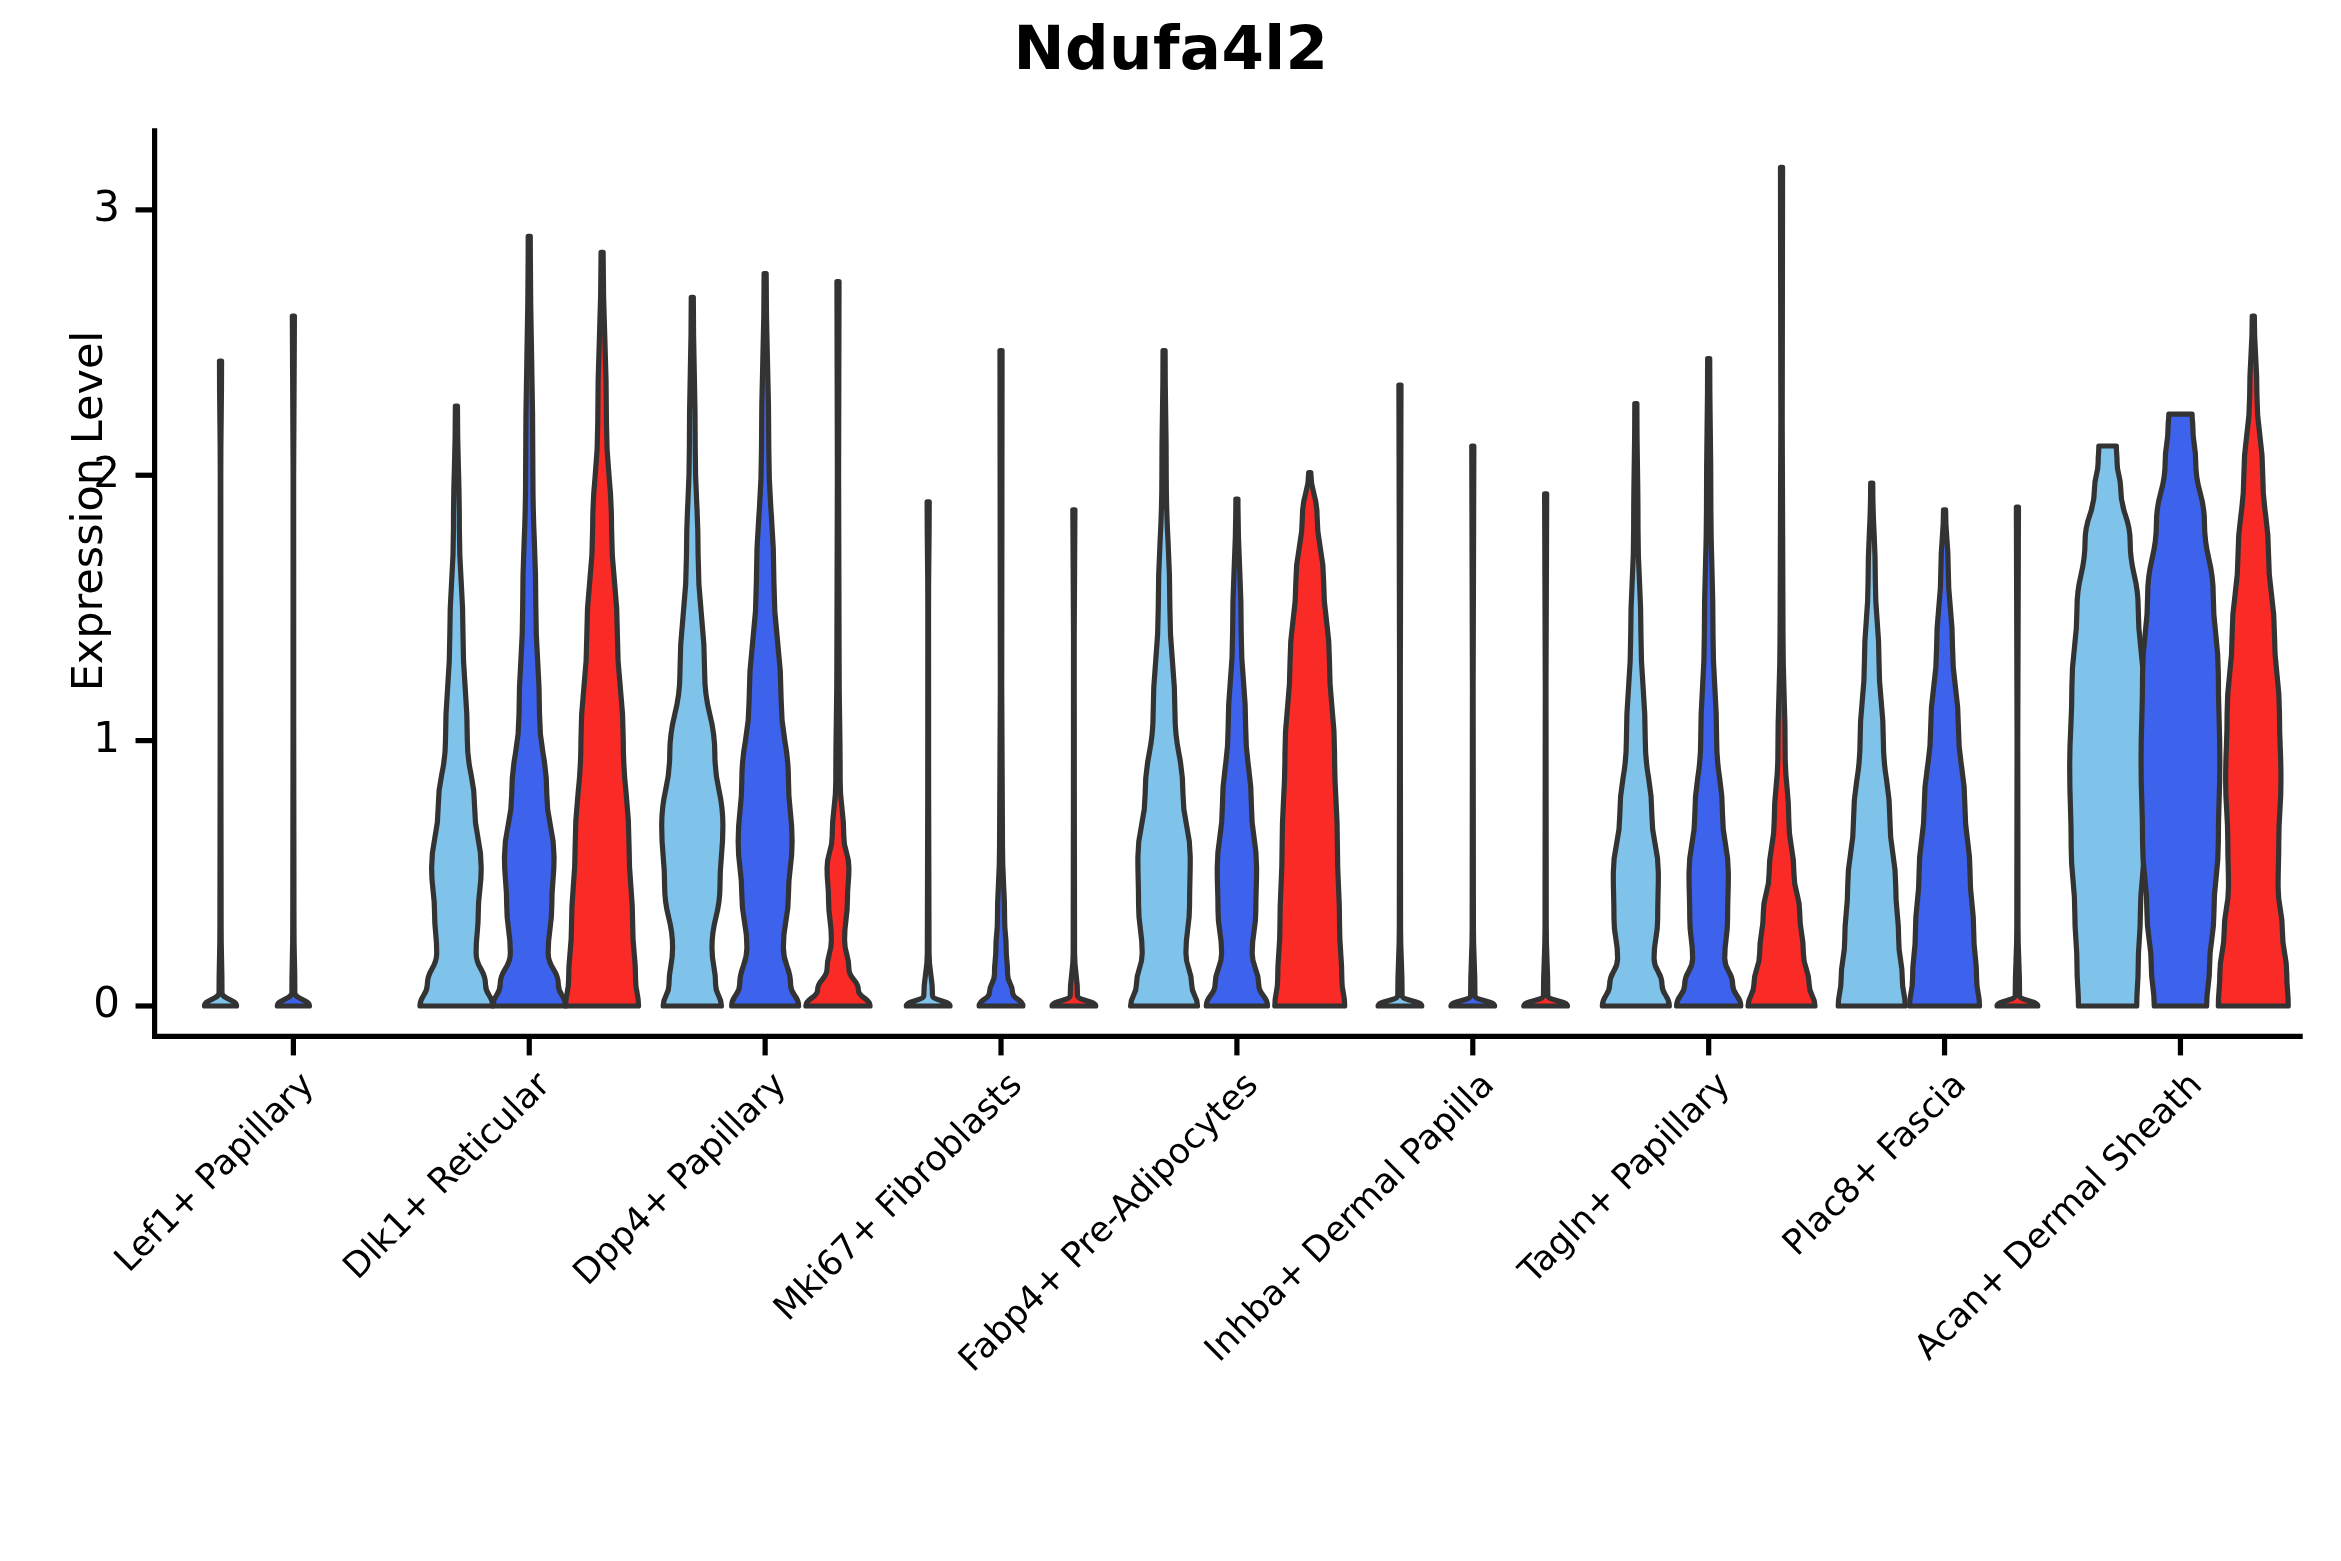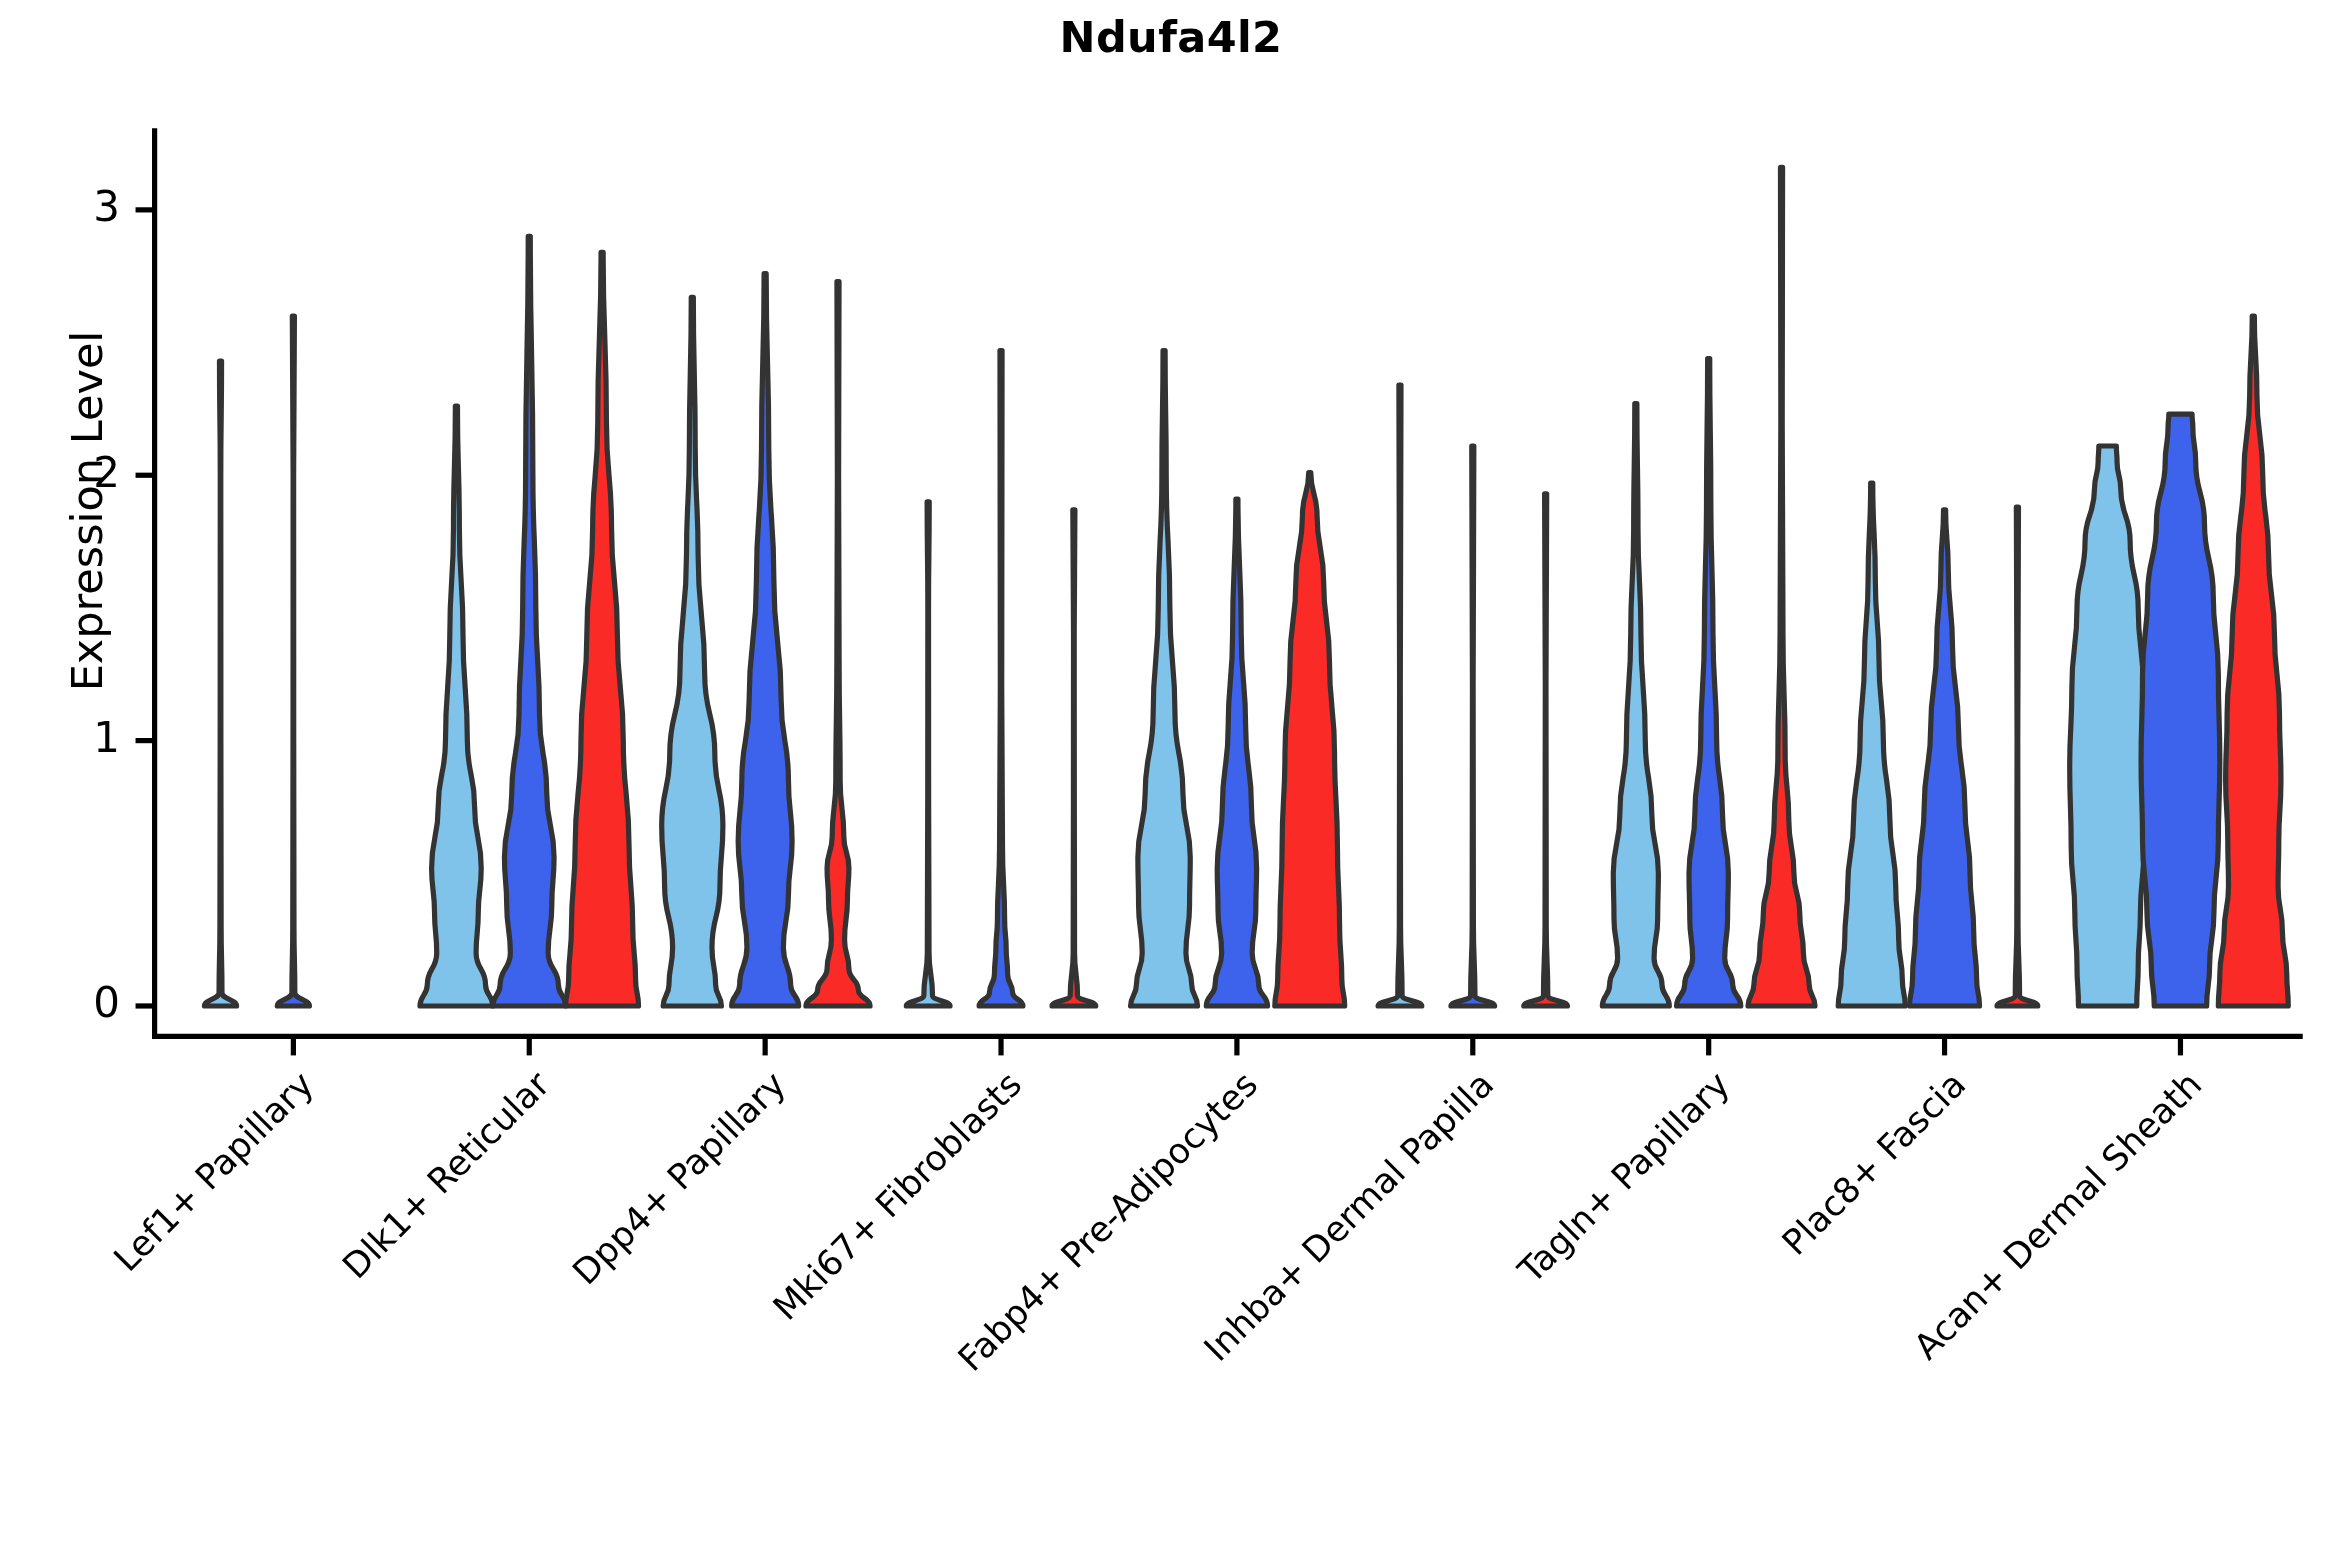--- a/index.html
+++ b/index.html
@@ -2,21 +2,21 @@
 <html style="font-size:14px"><head>
 <meta charset="utf-8">
 <style>
   html,body{margin:0;padding:0;background:#ffffff;}
   body{width:2342px;height:1561px;font-family:"DejaVu Sans",sans-serif;overflow:hidden;}
   #root{position:relative;width:2342px;height:1561px;background:#fff;}
 
   #title{
     position:absolute;left:0;top:12px;width:2342px;text-align:center;
     font-family:"DejaVu Sans",sans-serif;
-    font-size:43px;font-weight:bold;color:#000;letter-spacing:0.4px;
+    font-size:61px;font-weight:bold;color:#000;letter-spacing:0.4px;
   }
 
   #ylabel{
     position:absolute;
     left:-139px;top:486px;width:451px;
     transform:rotate(-90deg);
     transform-origin:center center;
     text-align:center;
     font-size:43px;color:#000;
     font-family:"DejaVu Sans",sans-serif;

